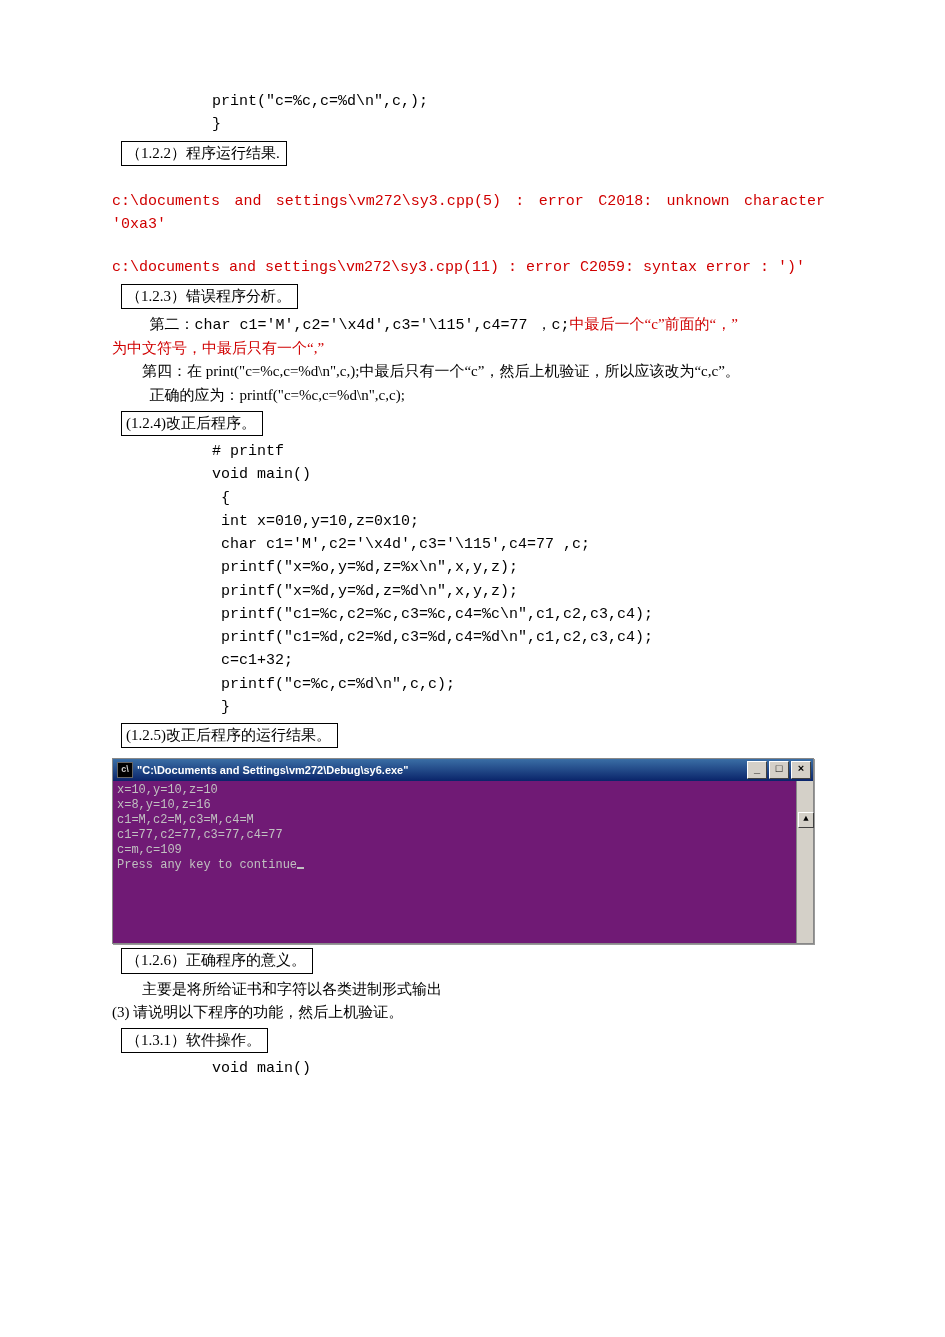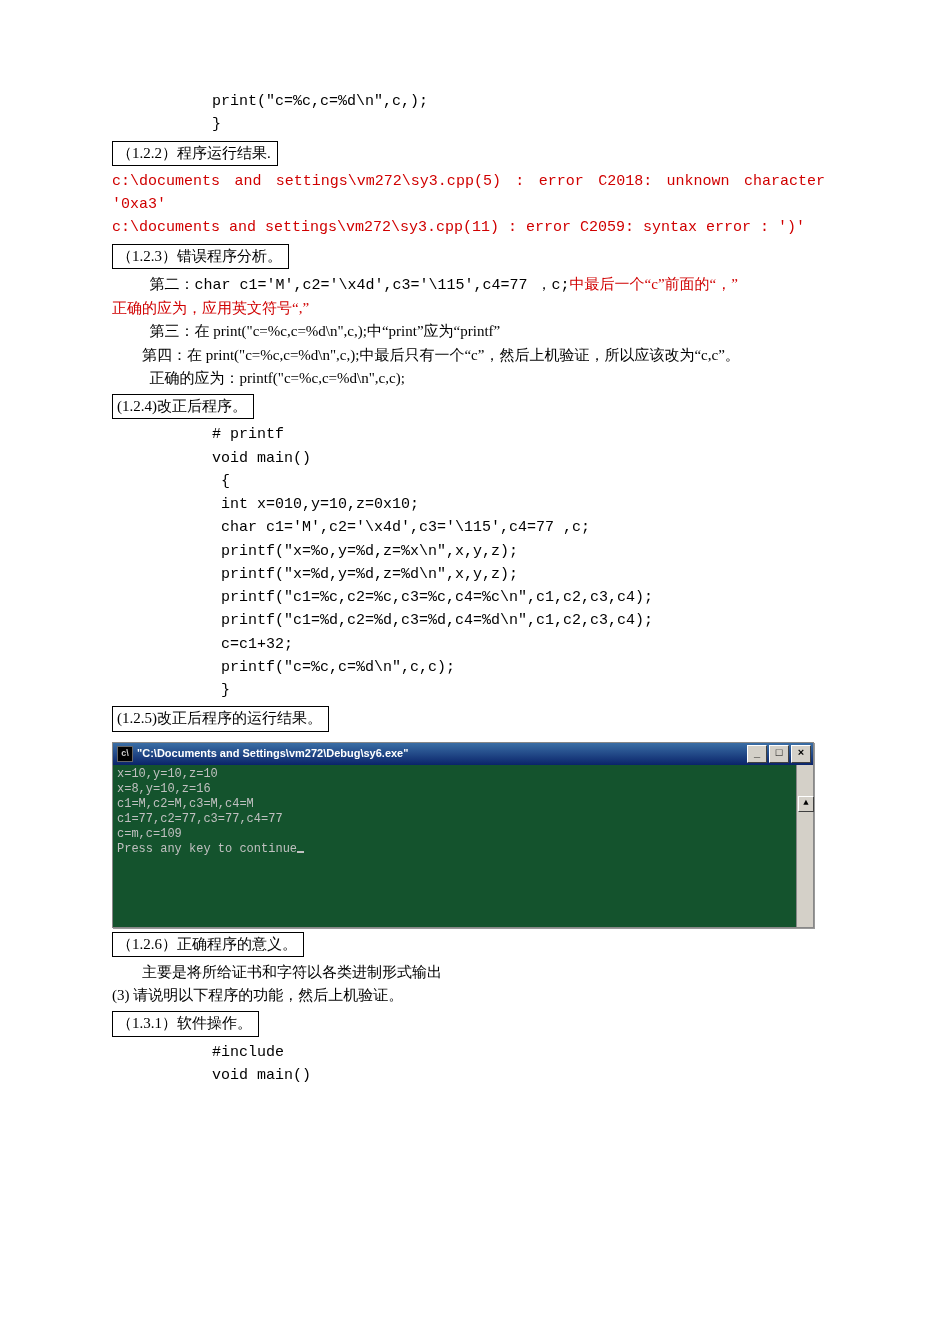--- a/index.html
+++ b/index.html
@@ -12,32 +12,33 @@
     line-height: 1.55;
   }
   .page {
     width: 945px;
     min-height: 1337px;
     padding: 90px 120px 60px 112px;
     box-sizing: border-box;
   }
   .mono, .code {
     font-family: "Courier New", monospace;
+    margin-top: 20px;
   }
   .code-indent {
     padding-left: 100px;
     white-space: pre;
     font-family: "Courier New", monospace;
   }
   .boxed {
     display: inline-block;
     border: 1px solid #000;
     padding: 0 6px 0 4px;
     font-family: "SimSun", "宋体", serif;
-    margin: 4px 0;
+    margin: 4px 9px;
     line-height: 1.55;
   }
   .red {
     color: #d00000;
   }
   .just {
     text-align: justify;
     text-justify: inter-ideograph;
   }
   .para {
@@ -84,21 +85,21 @@
     margin-left: 2px;
     font-family: Tahoma, sans-serif;
     font-size: 11px;
     font-weight: bold;
     line-height: 12px;
     text-align: center;
     color: #000;
   }
   .console-body {
     position: relative;
-    background: #14532d;
+    background: #701a75;
     color: #c0c0c0;
     font-family: "Courier New", monospace;
     font-size: 12px;
     padding: 2px 4px 40px 4px;
     white-space: pre;
     line-height: 1.25;
   }
   .scroll-col {
     position: absolute;
     top: 0; right: 0; bottom: 0;
@@ -139,22 +140,21 @@
   
   <span class="boxed">（1.2.2）程序运行结果.</span>
   <div class="red mono just">c:\documents and settings\vm272\sy3.cpp(5) : error C2018: unknown character '0xa3'</div>
   <div class="red mono just">c:\documents and settings\vm272\sy3.cpp(11) : error C2059: syntax error : ')'</div>
 
   
   <span class="boxed">（1.2.3）错误程序分析。</span>
   <div class="just">
     <span style="padding-left:2.5em;font-family:Liberation Mono, monospace;">第二：char c1='M',c2='\x4d',c3='\115',c4=77 ，c;</span><span class="red">中最后一个“c”前面的“，”</span>
   </div>
-  <div class="red">正确的应为，应用英文符号“,”</div>
-  <div style="padding-left:2.5em;">第三：在 print("c=%c,c=%d\n",c,);中“print”应为“printf”</div>
+  <div class="red">为中文符号，中最后只有一个“,”</div>
   <div class="just para">第四：在 print("c=%c,c=%d\n",c,);中最后只有一个“c”，然后上机验证，所以应该改为“c,c”。</div>
   <div style="padding-left:2.5em;">正确的应为：printf("c=%c,c=%d\n",c,c);</div>
 
   
   <span class="boxed">(1.2.4)改正后程序。</span>
   <div class="code-indent"># printf</div>
   <div class="code-indent">void main()</div>
   <div class="code-indent"> {</div>
   <div class="code-indent"> int x=010,y=10,z=0x10;</div>
   <div class="code-indent"> char c1='M',c2='\x4d',c3='\115',c4=77 ,c;</div>
@@ -191,16 +191,15 @@
 
   
   <span class="boxed">（1.2.6）正确程序的意义。</span>
   <div class="para">主要是将所给证书和字符以各类进制形式输出</div>
 
   
   <div>(3)   请说明以下程序的功能，然后上机验证。</div>
 
   
   <span class="boxed">（1.3.1）软件操作。</span>
-  <div class="code-indent">#include</div>
   <div class="code-indent">void main()</div>
 
 </div>
 
 </body></html>

